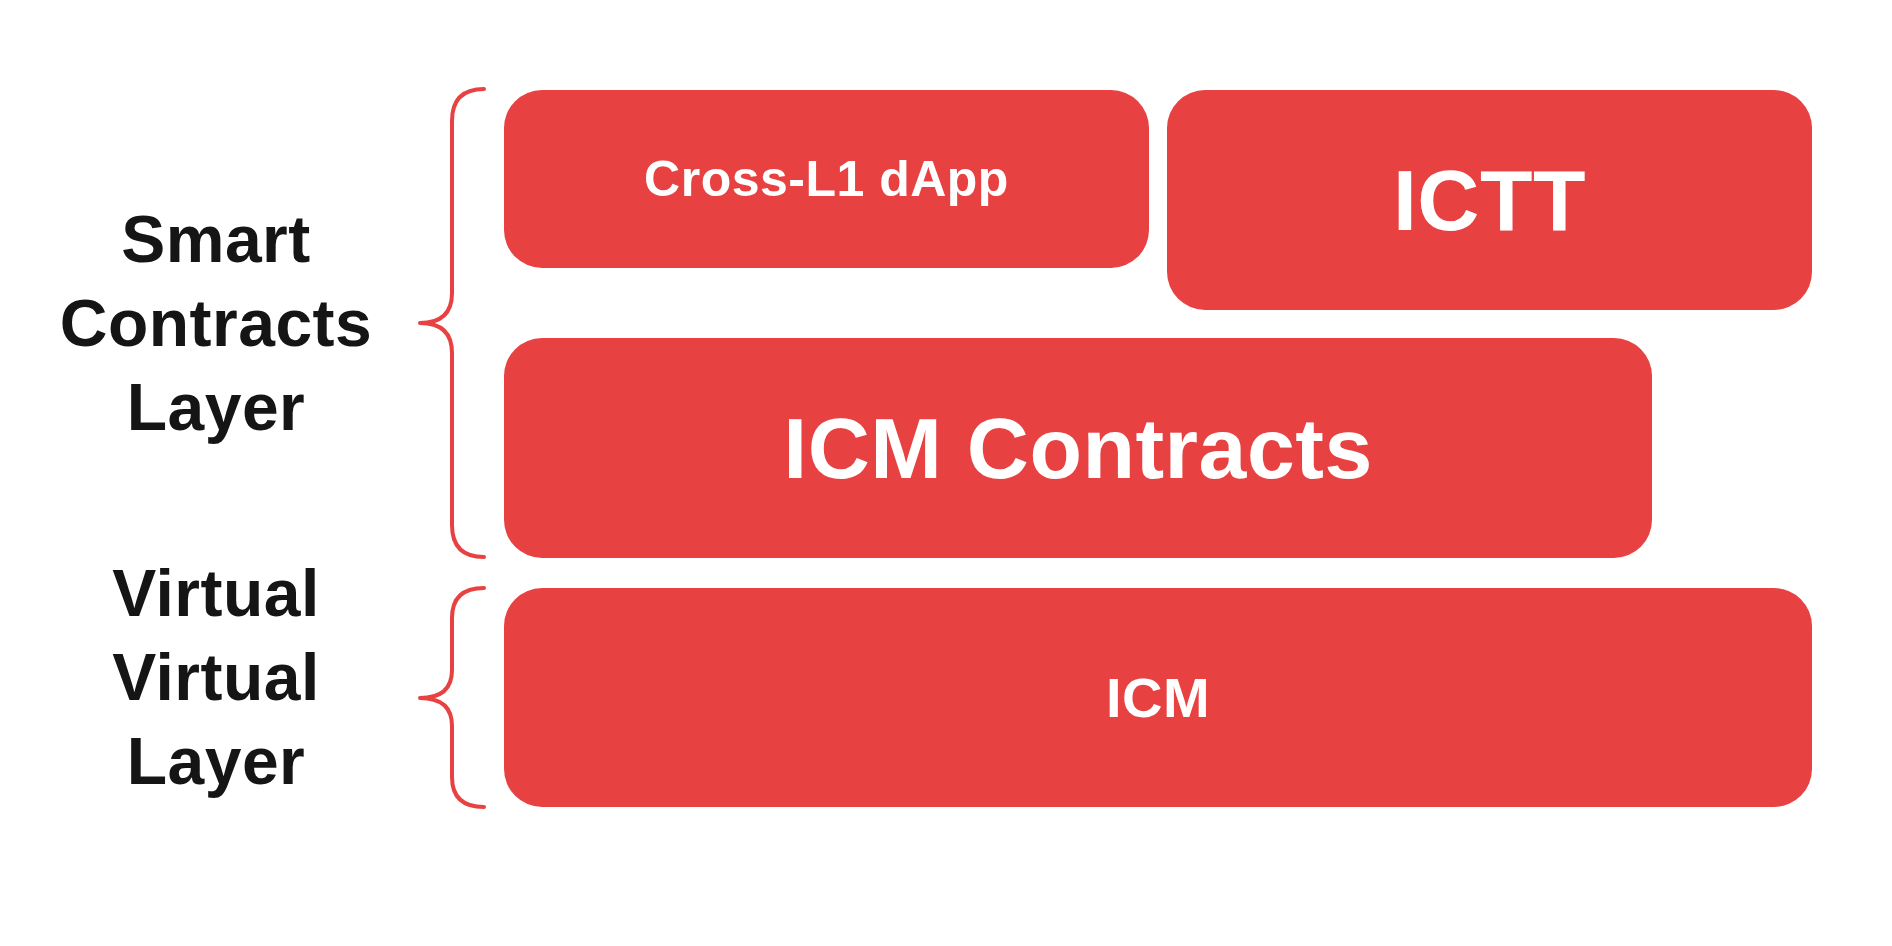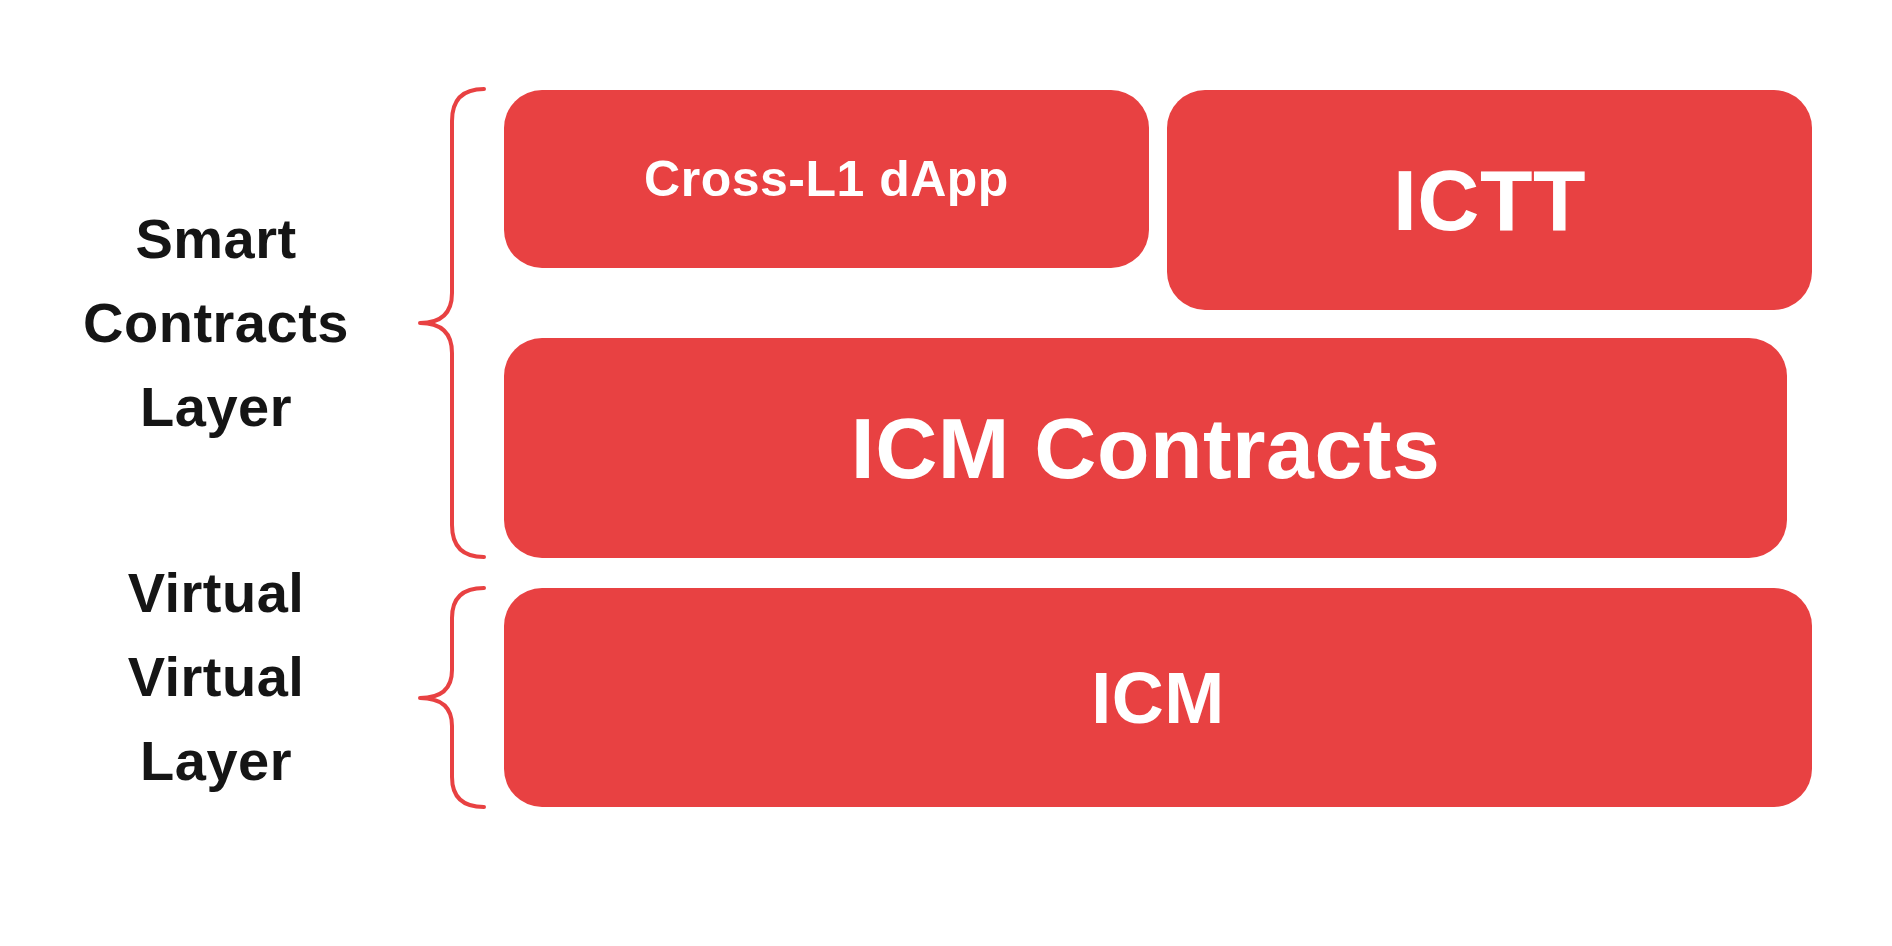--- a/index.html
+++ b/index.html
@@ -29,41 +29,41 @@
     stroke-linecap: round;
     stroke-linejoin: round;
   }
   .layer-label {
     position: absolute;
     left: 0;
     width: 432px;
     text-align: center;
     color: var(--label-text, #151515);
     font-weight: 700;
-    font-size: 56px;
+    font-size: 66px;
     line-height: 84px;
     letter-spacing: 0.5px;
   }
   .layer-label-smart    { top: 197px; }
   .layer-label-virtual  { top: 551px; }
   .box {
     position: absolute;
     background: var(--box-fill, #e84142);
     border-radius: 38px;
     display: flex;
     align-items: center;
     justify-content: center;
     color: var(--box-text, #ffffff);
     font-weight: 700;
     letter-spacing: 0.5px;
   }
   .box-cross  { left: 504px;  top: 90px;  width: 645px;  height: 178px; font-size: 50px; }
   .box-ictt   { left: 1167px; top: 90px;  width: 645px;  height: 220px; font-size: 86px; }
-  .box-icmc   { left: 504px;  top: 338px; width: 1283px; height: 220px; font-size: 86px; }
-  .box-icm    { left: 504px;  top: 588px; width: 1308px; height: 219px; font-size: 72px; }
+  .box-icmc   { left: 504px;  top: 338px; width: 1148px; height: 220px; font-size: 86px; }
+  .box-icm    { left: 504px;  top: 588px; width: 1308px; height: 219px; font-size: 56px; }
 </style>
 </head>
 <body>
 
 <div class="canvas">
 
   <svg class="braces" viewBox="0 0 1892 946" aria-hidden="true">
     <path class="brace-path" d="M 484 89 Q 452 89 452 121 L 452 293 Q 452 323 420 323 Q 452 323 452 353 L 452 525 Q 452 557 484 557"></path>
     <path class="brace-path" d="M 484 588 Q 452 588 452 618 L 452 670 Q 452 698 420 698 Q 452 698 452 726 L 452 777 Q 452 807 484 807"></path>
   </svg>

